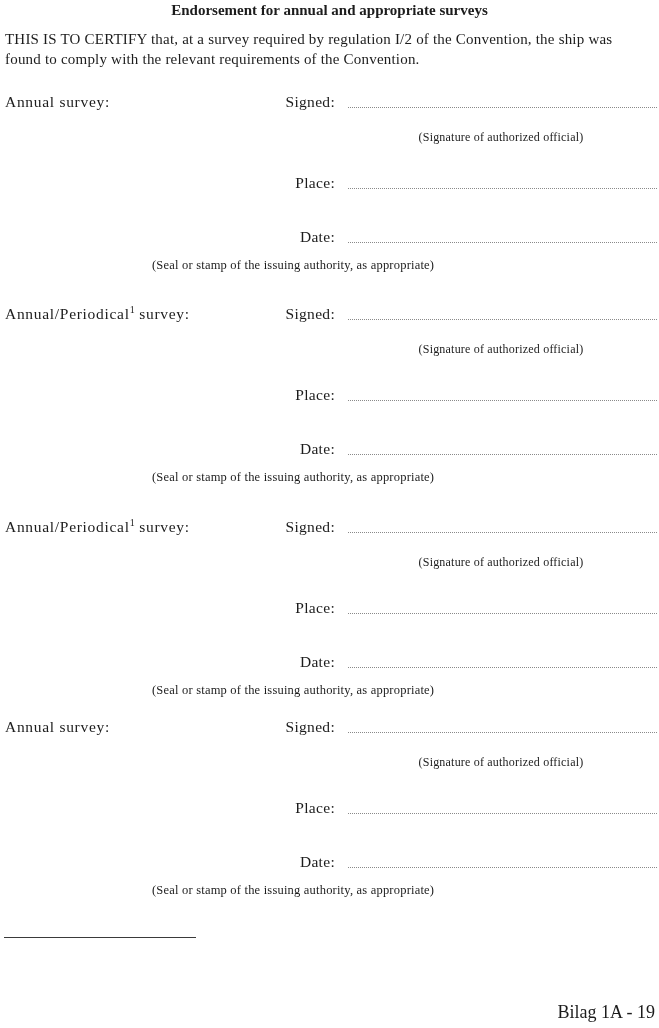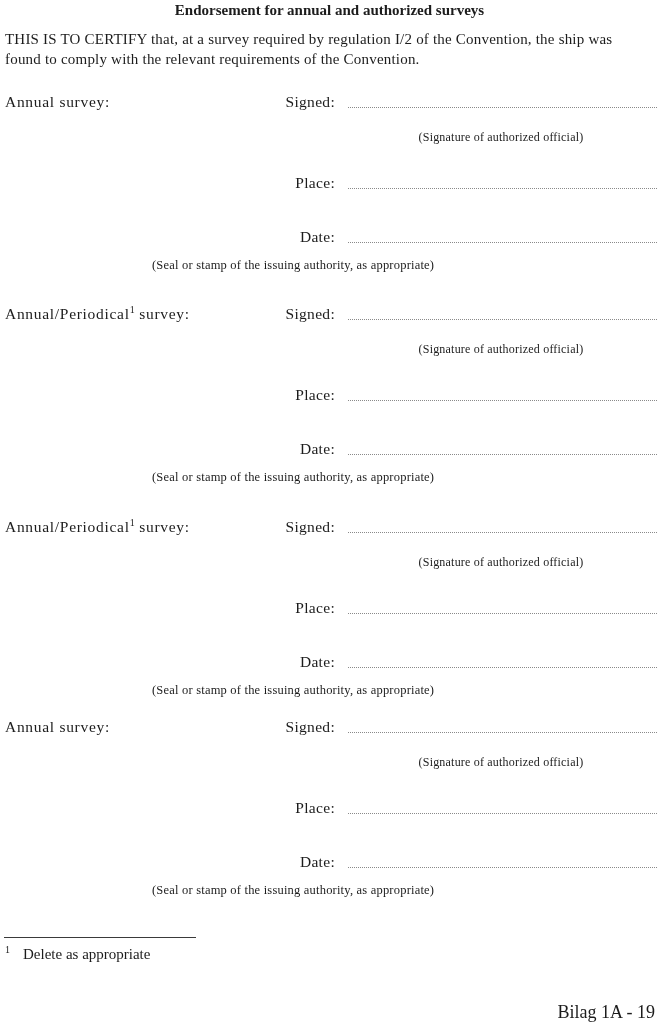--- a/index.html
+++ b/index.html
@@ -92,21 +92,21 @@
     right: 4px;
     font-size: 18px;
     line-height: 22px;
   }
 </style>
 </head>
 <body>
 
 <div class="page">
 
-  <h1 class="doc-title">Endorsement for annual and authorized surveys</h1>
+  <h1 class="doc-title">Endorsement for annual and appropriate surveys</h1>
 
   <p class="intro">THIS IS TO CERTIFY that, at a survey required by regulation I/2 of the Convention, the ship was found to comply with the relevant requirements of the Convention.</p>
 
   <div class="section sec-1">
     <div class="row signed-row">
       <div class="col-survey"><span>Annual survey:</span><sup></sup><span></span></div>
       <div class="col-field">Signed:</div>
       <div class="dotted"></div>
     </div>
     <div class="sig-caption">(Signature of authorized official)</div>
@@ -177,17 +177,16 @@
     </div>
     <div class="row date-row">
       <div class="col-survey"></div>
       <div class="col-field">Date:</div>
       <div class="dotted"></div>
     </div>
     <div class="seal-caption">(Seal or stamp of the issuing authority, as appropriate)</div>
   </div>
 
   <div class="footnote-rule"></div>
-  <div class="footnote"><sup>1</sup><span>Delete as appropriate</span></div>
 
   <div class="page-footer">Bilag 1A - 19</div>
 
 </div>
 
 </body></html>

